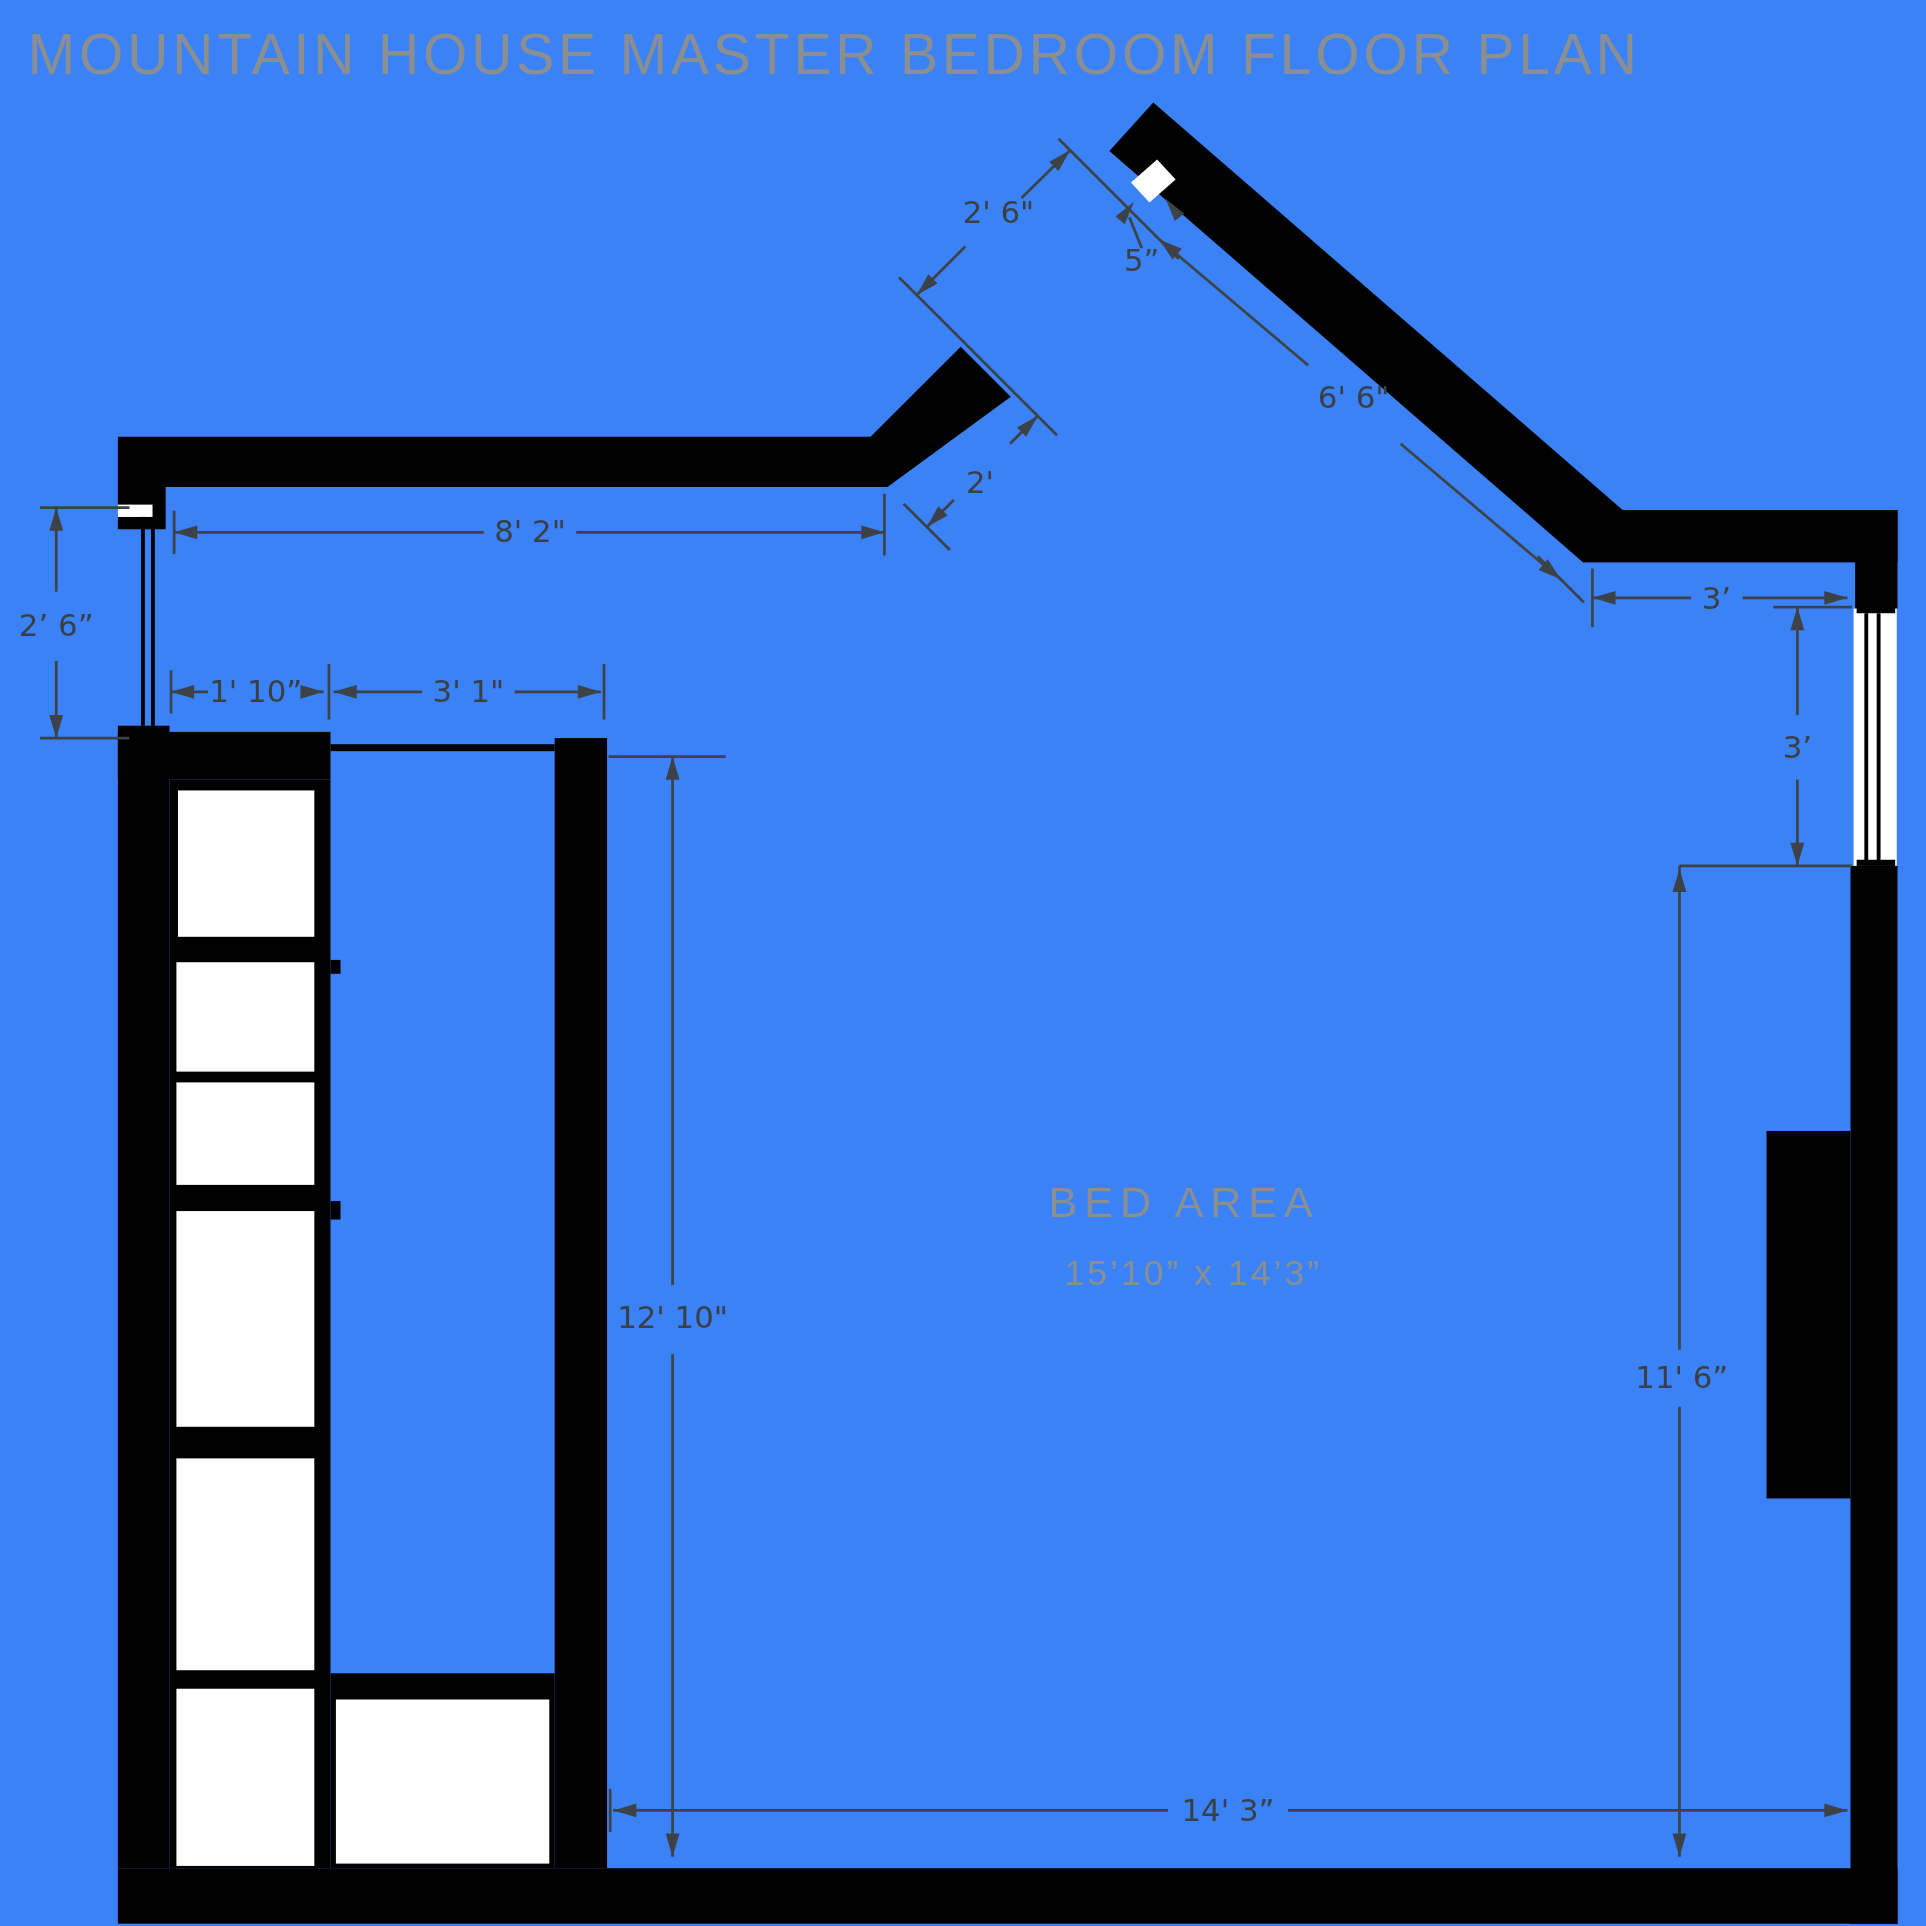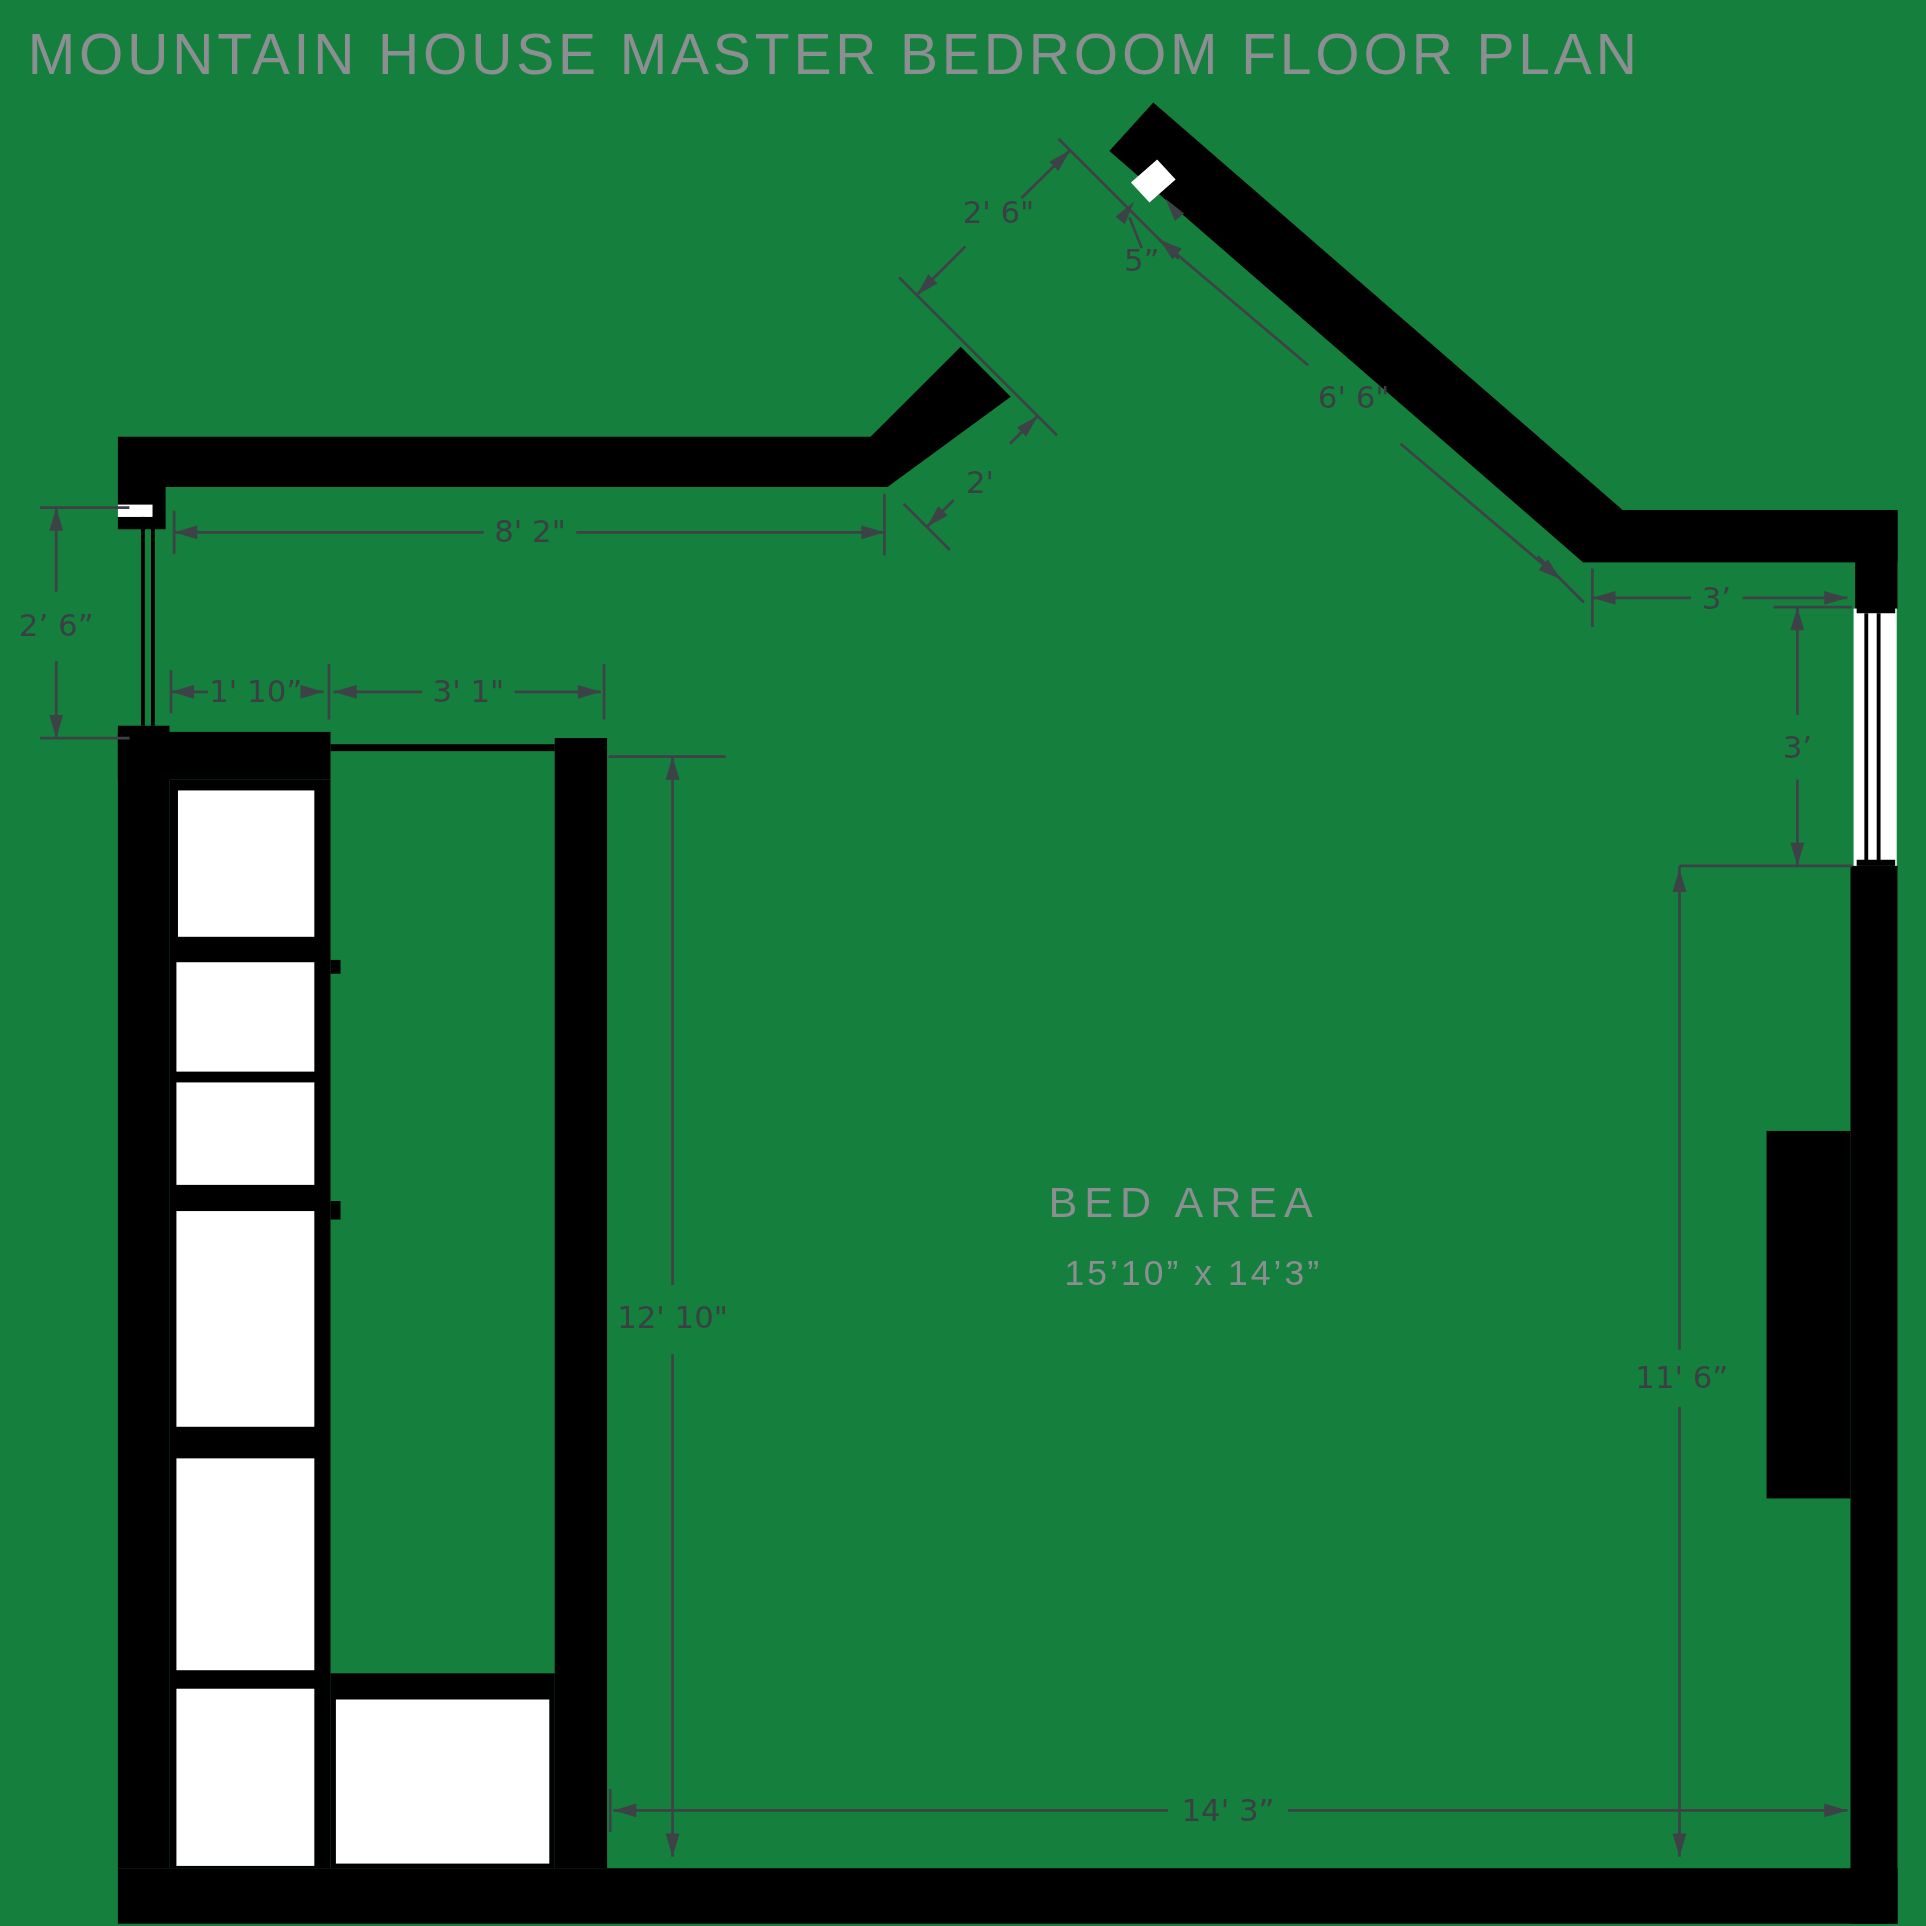--- a/index.html
+++ b/index.html
@@ -1,16 +1,16 @@
 <!DOCTYPE html>
 <html style="font-size:12.3px"><head>
 <meta charset="utf-8">
 <style>
   html,body{margin:0;padding:0;background:#ffffff;}
-  .page{position:relative;width:1926px;height:1926px;background:#15803d;overflow:hidden;}
+  .page{position:relative;width:1926px;height:1926px;background:#3b82f6;overflow:hidden;}
   svg{position:absolute;left:0;top:0;}
   .wall{fill:#000000;stroke:none;}
   .cut{fill:#ffffff;stroke:none;}
   .dim-line{stroke:#3d4247;stroke-width:3.5;fill:none;}
   .dim-arrow{fill:#3d4247;stroke:none;}
   .dim-text{fill:#3a3f43;font-family:"DejaVu Sans",sans-serif;font-size:40px;}
   .title-text{font-family:"Liberation Sans",sans-serif;font-size:74px;letter-spacing:5px;}
   .room-name{font-family:"Liberation Sans",sans-serif;font-size:56px;letter-spacing:9px;}
   .room-size{font-family:"Liberation Sans",sans-serif;font-size:46px;letter-spacing:4px;}
 </style>

